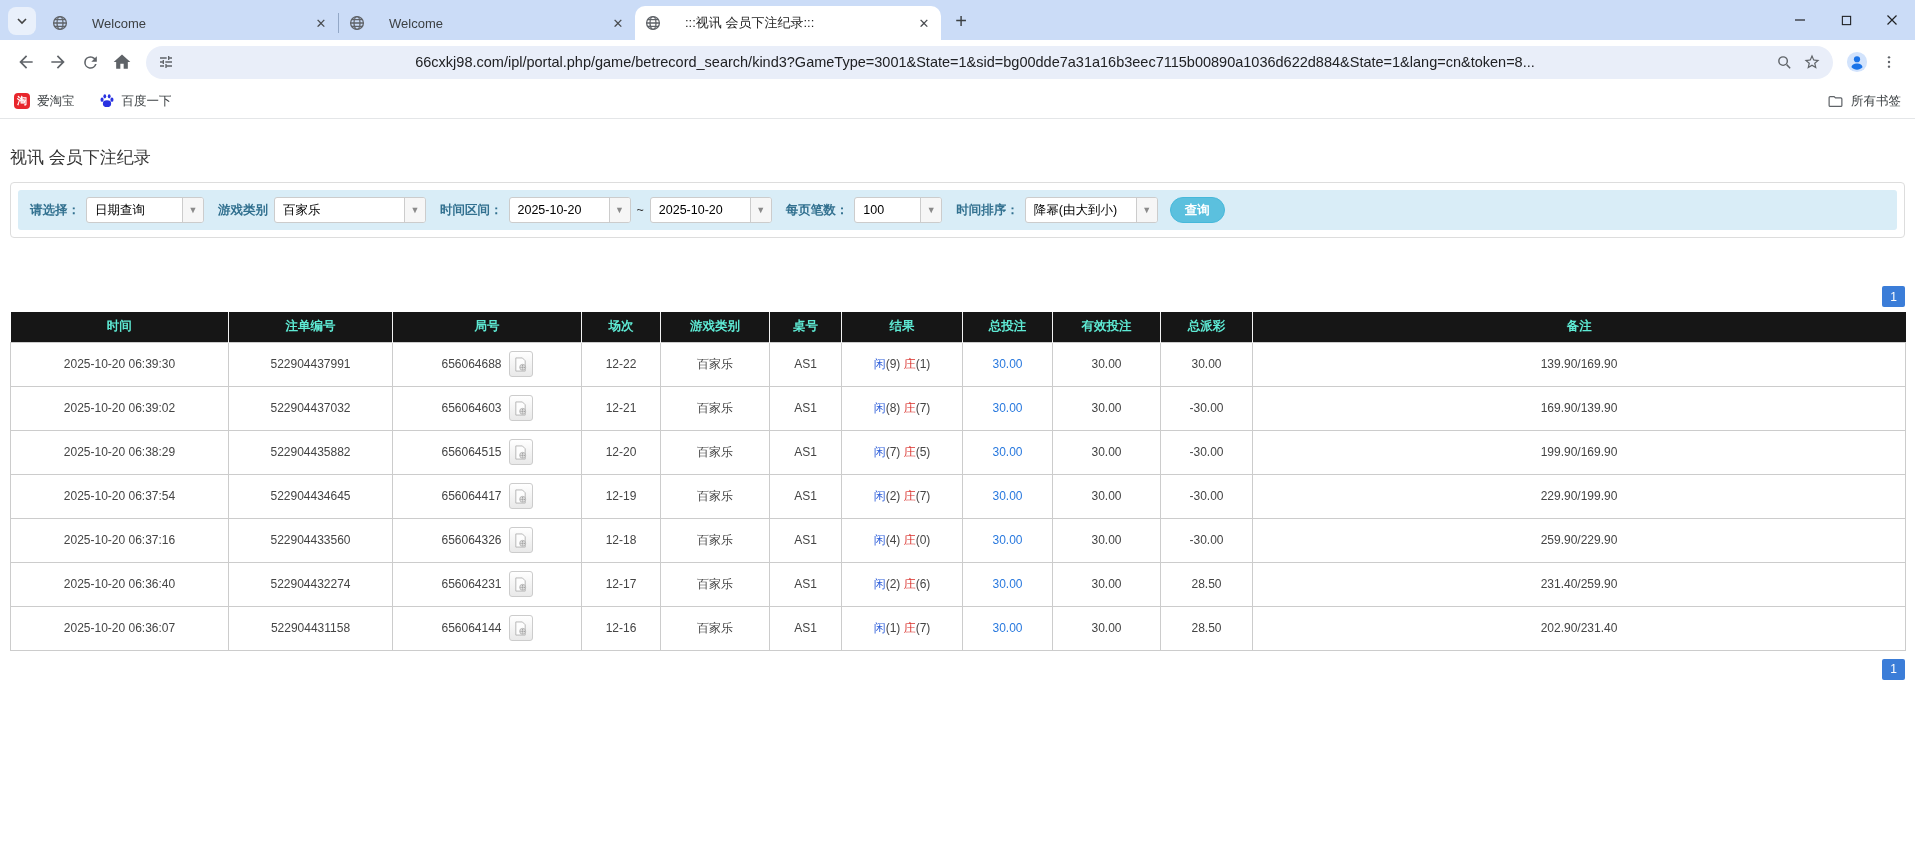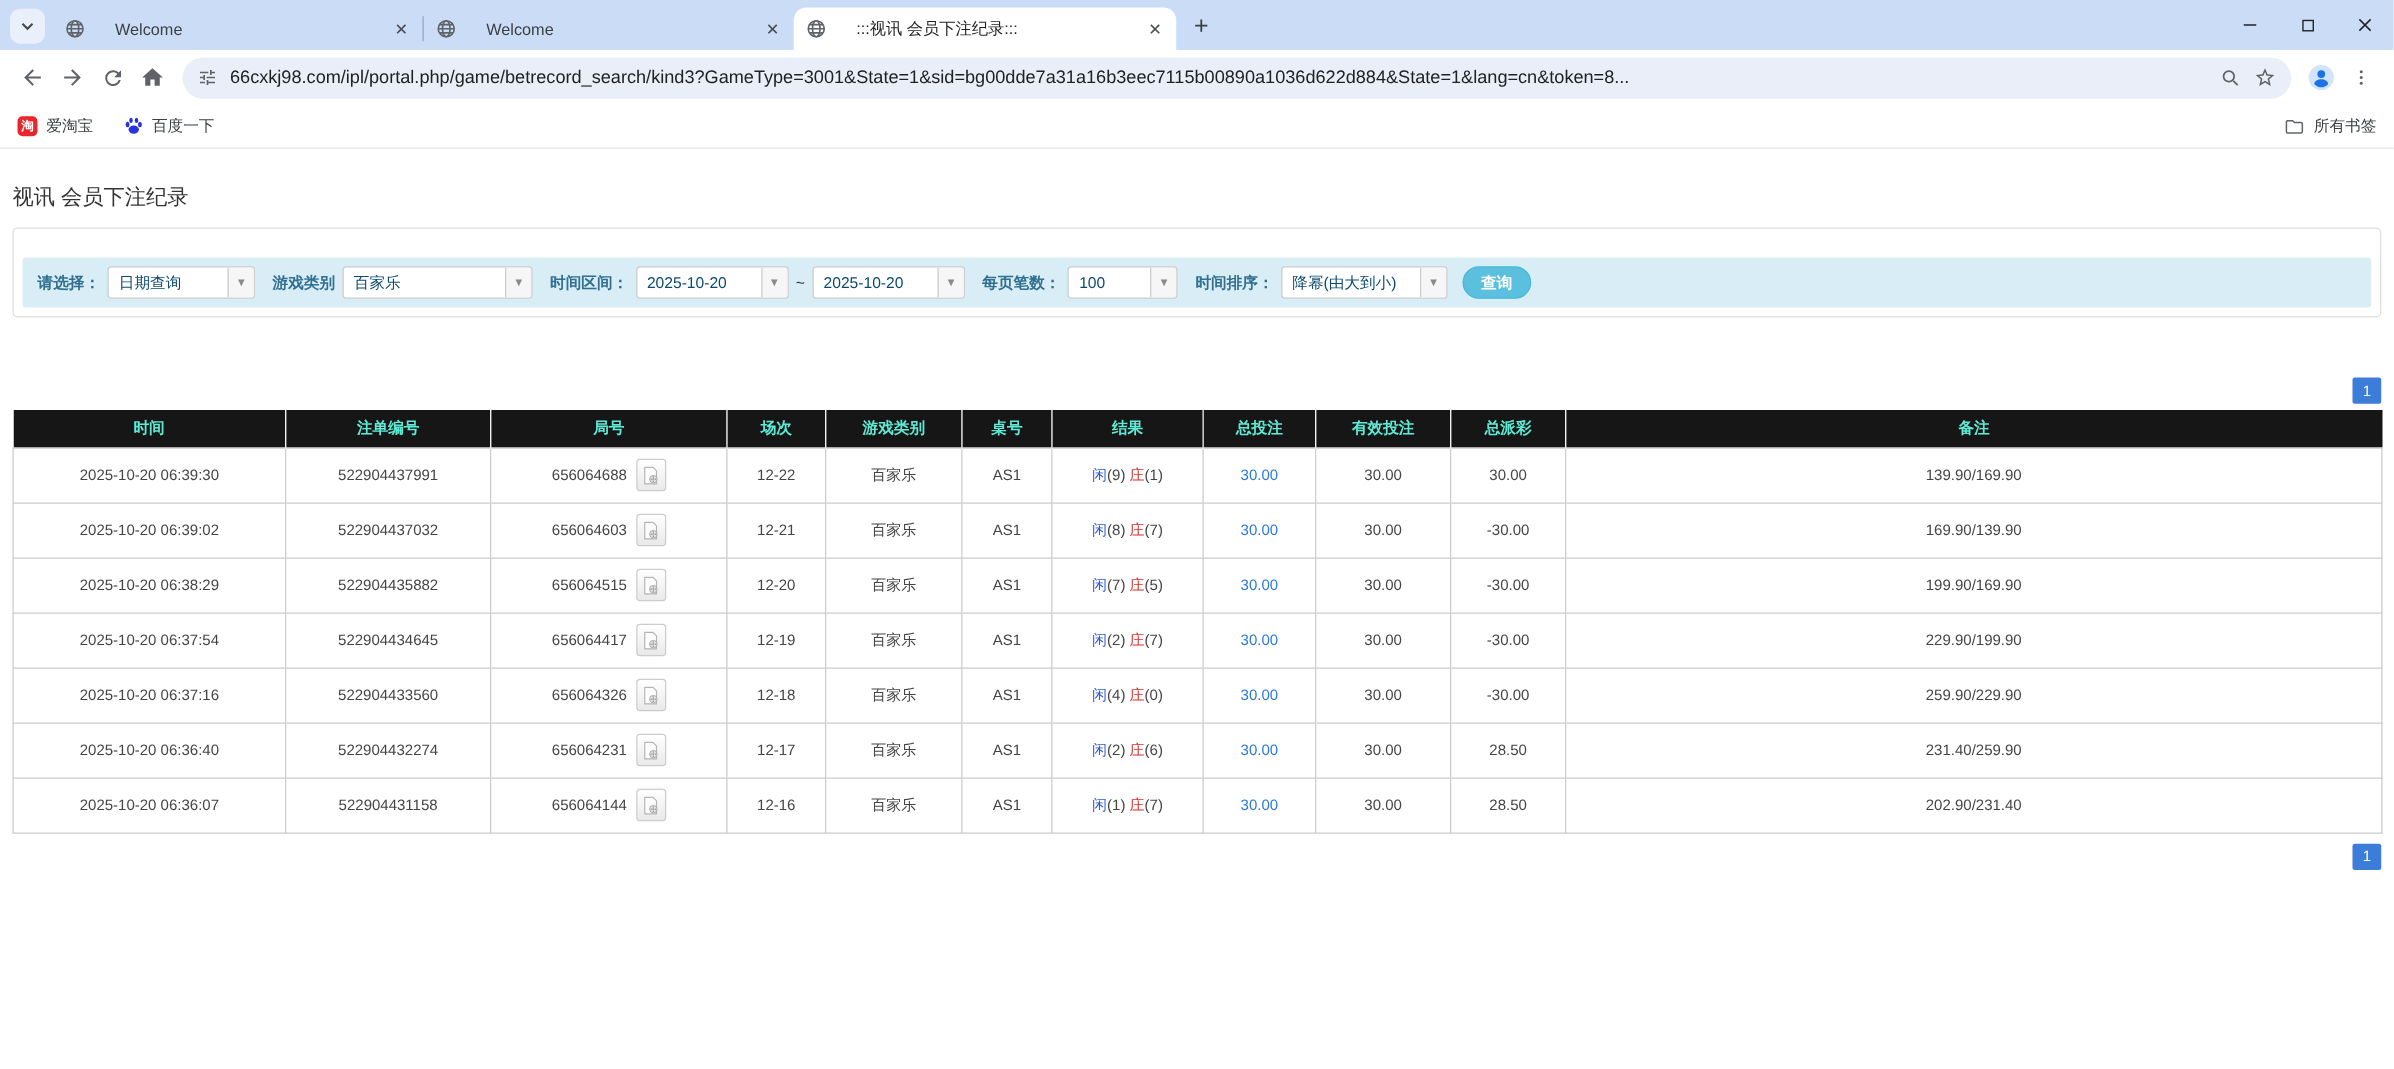--- a/index.html
+++ b/index.html
@@ -52,20 +52,21 @@
   }
   .nav-icon {
     width: 32px; height: 32px; border-radius: 50%;
     display: flex; align-items: center; justify-content: center;
     color: #5f6368; cursor: pointer; flex: 0 0 auto;
   }
   .omnibox {
     flex: 1; height: 33px; background: #e9eef9; border-radius: 17px;
     margin: 0 8px; display: flex; align-items: center; padding: 0 12px; gap: 10px;
     min-width: 0;
+    text-align: center;
   }
   .omnibox .url {
     flex: 1; font-size: 14.5px; color: #202124;
     white-space: nowrap; overflow: hidden;
   }
   .omni-icon { color: #5f6368; display: flex; align-items: center; cursor: pointer; flex: 0 0 auto; }
   .bookmarks-bar {
     height: 35px; background: #fff; border-bottom: 1px solid #e4e6e8;
     display: flex; align-items: center; padding: 0 14px; gap: 24px; font-size: 12.5px; color: #3c4043;
   }
@@ -75,30 +76,30 @@
     color: #fff; font-size: 10px; display: flex; align-items: center; justify-content: center;
     font-weight: bold;
   }
   .bookmarks-right { margin-left: auto; display: flex; align-items: flex-start; gap: 7px; cursor: pointer; }
   
   .content { padding: 0 10px; }
   .page-title { font-size: 17px; font-weight: 400; color: #333; margin: 27px 0 13px 0; }
   .filter-panel { border: 1px solid #ddd; border-radius: 4px; padding: 7px; }
   .filter-bar {
     background: #d9edf7; border-radius: 3px; padding: 7px 10px;
-    display: flex; align-items: center; font-size: 12.5px; margin-top: 16px;
+    display: flex; align-items: center; font-size: 12.5px;
   }
   .f-label { color: #31708f; font-weight: bold; margin: 0 6px 0 14px; white-space: nowrap; }
   .f-label.first { margin-left: 2px; }
   .tilde { margin: 0 6px; color: #333; }
   .select {
     background: #fff; border: 1px solid #ccc; border-radius: 3px; height: 26px;
     display: flex; align-items: center; cursor: pointer; overflow: hidden;
   }
-  .select-value { flex: 1; padding: 0 8px; color: #0c4a6e; font-size: 12.5px; white-space: nowrap; }
+  .select-value { flex: 1; padding: 0 8px; color: #000000; font-size: 12.5px; white-space: nowrap; }
   .select-arrow {
     width: 21px; height: 100%; background: #f6f6f6; border-left: 1px solid #ccc;
     display: flex; align-items: center; justify-content: center; color: #8a8a8a; font-size: 9px;
   }
   .search-btn {
     background: #5bc0de; color: #fff; border: 1px solid #46b8da; border-radius: 13px;
     height: 26px; padding: 0 14px; font-size: 12.5px; font-weight: bold;
     margin-left: 12px; cursor: pointer; font-family: inherit;
   }
   .summary-bar {

